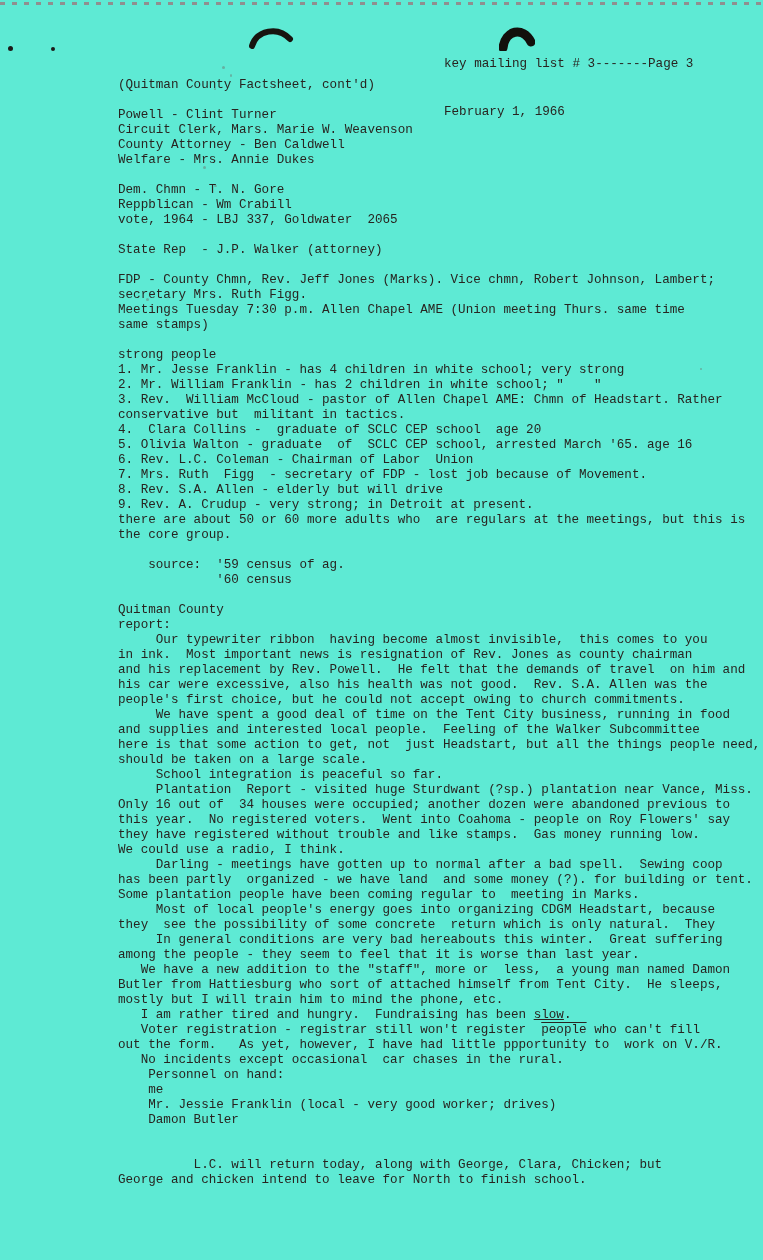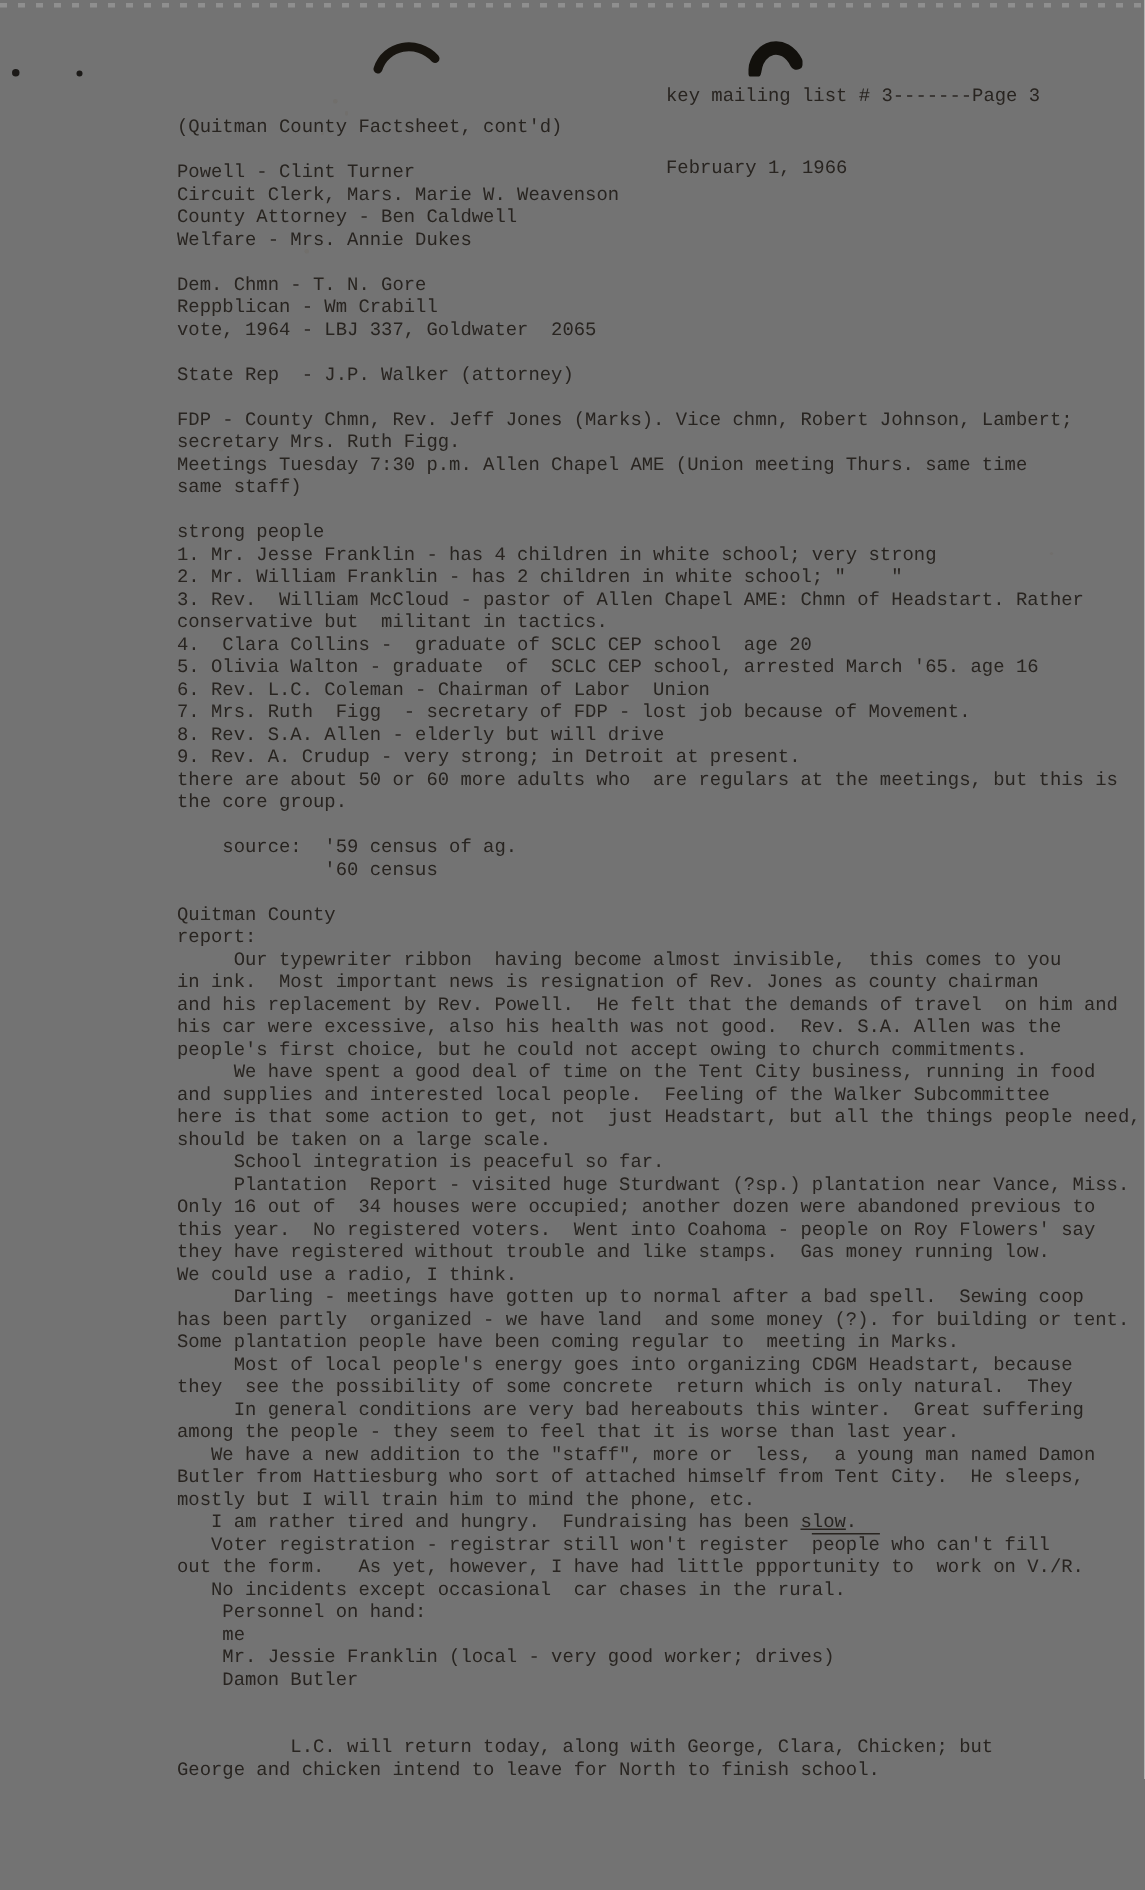--- a/index.html
+++ b/index.html
@@ -1,19 +1,19 @@
 <!DOCTYPE html>
 <html><head>
 <meta charset="utf-8">
 <style>
   html,body{margin:0;padding:0;background:#e8e8e6;}
   .page{
     position:relative;
     width:763px;height:1260px;
-    background:#737373;
+    background:#5eead4;
     overflow:hidden;
     font-family:"Liberation Mono","DejaVu Sans Mono",monospace;
     color:#282420;
   }
   .top-dashes{
     position:absolute;top:2px;left:0;width:100%;height:3px;
     background:repeating-linear-gradient(to right,#8f8f8f 0 5px,transparent 5px 12px);
   }
   .header-block{
     position:absolute;left:444px;top:24px;
@@ -86,21 +86,21 @@
       <div class="line">&nbsp;</div>
       <div class="line">Dem. Chmn - T. N. Gore</div>
       <div class="line">Reppblican - Wm Crabill</div>
       <div class="line">vote, 1964 - LBJ 337, Goldwater  2065</div>
       <div class="line">&nbsp;</div>
       <div class="line">State Rep  - J.P. Walker (attorney)</div>
       <div class="line">&nbsp;</div>
       <div class="line">FDP - County Chmn, Rev. Jeff Jones (Marks). Vice chmn, Robert Johnson, Lambert;</div>
       <div class="line">secretary Mrs. Ruth Figg.</div>
       <div class="line">Meetings Tuesday 7:30 p.m. Allen Chapel AME (Union meeting Thurs. same time</div>
-      <div class="line">same staff)</div>
+      <div class="line">same stamps)</div>
       <div class="line">&nbsp;</div>
       <div class="line">strong people</div>
       <div class="line">1. Mr. Jesse Franklin - has 4 children in white school; very strong</div>
       <div class="line">2. Mr. William Franklin - has 2 children in white school; "    "</div>
       <div class="line">3. Rev.  William McCloud - pastor of Allen Chapel AME: Chmn of Headstart. Rather</div>
       <div class="line">conservative but  militant in tactics.</div>
       <div class="line">4.  Clara Collins -  graduate of SCLC CEP school  age 20</div>
       <div class="line">5. Olivia Walton - graduate  of  SCLC CEP school, arrested March '65. age 16</div>
       <div class="line">6. Rev. L.C. Coleman - Chairman of Labor  Union</div>
       <div class="line">7. Mrs. Ruth  Figg  - secretary of FDP - lost job because of Movement.</div>

